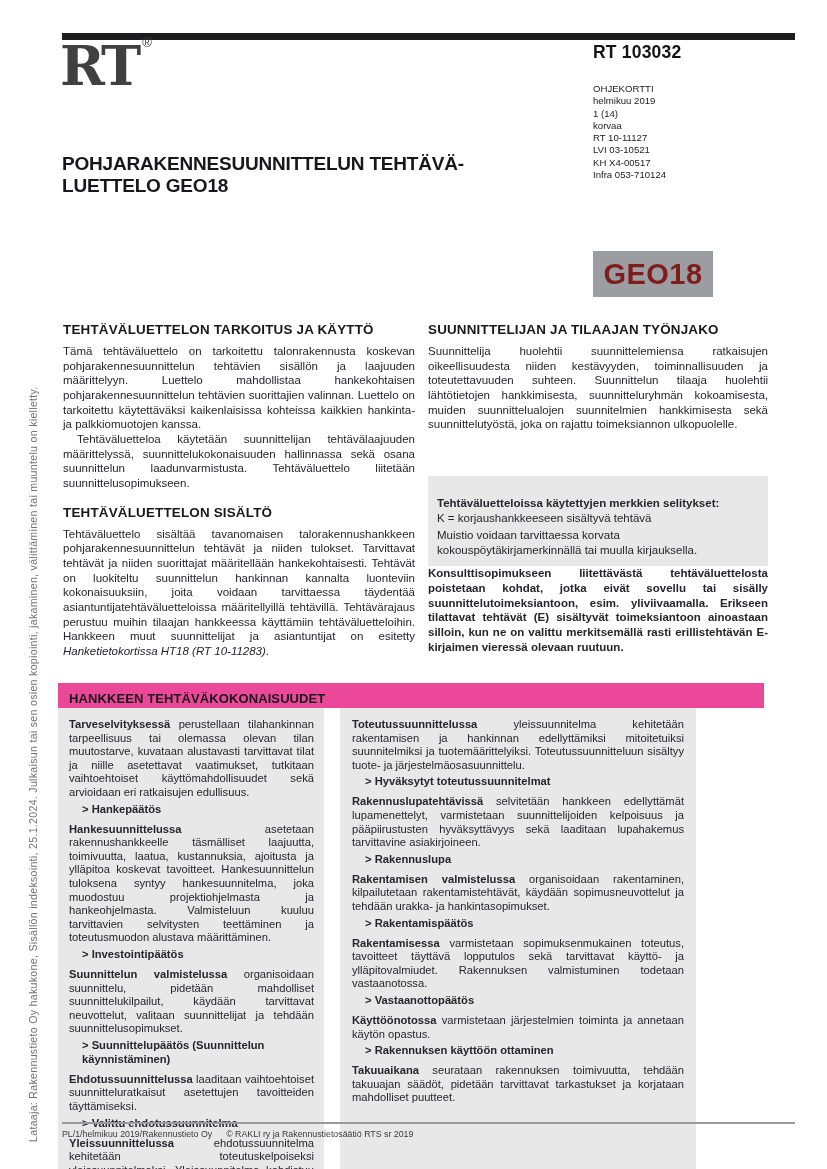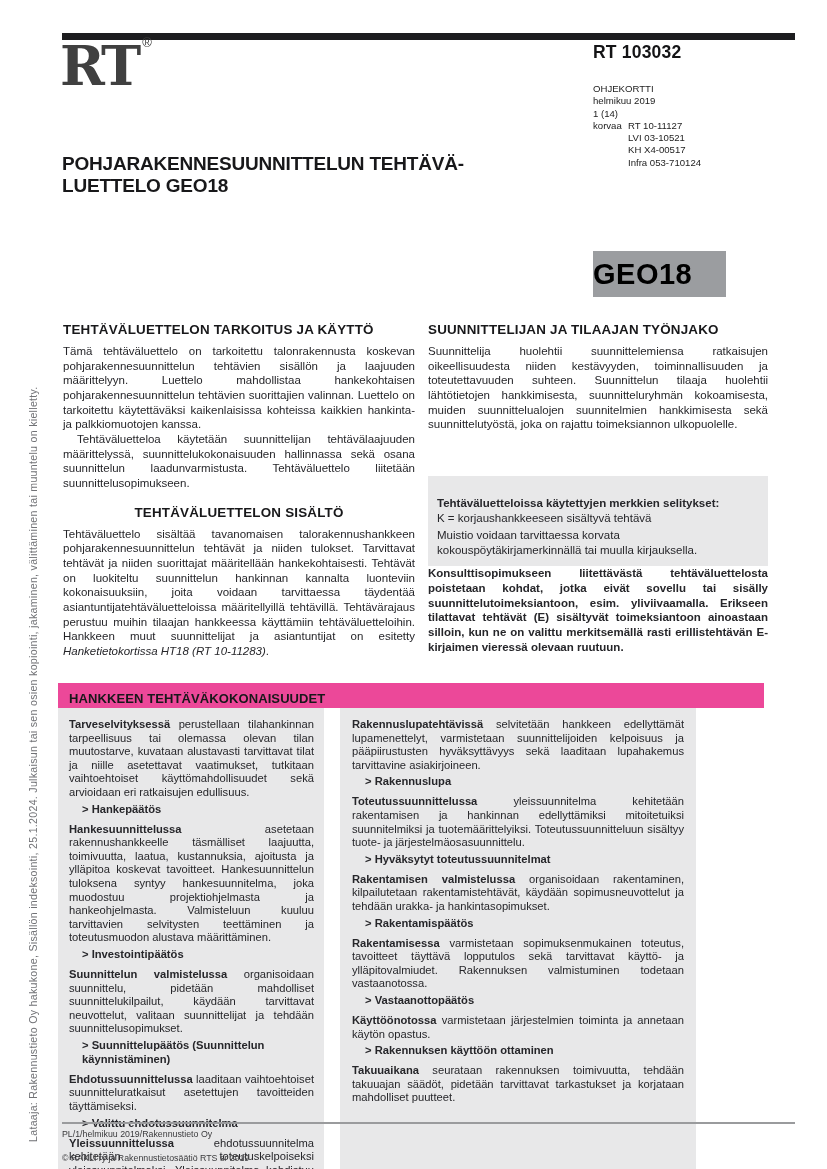--- a/index.html
+++ b/index.html
@@ -11,39 +11,39 @@
   .abs{position:absolute;}
   *{box-sizing:border-box;}
 
   
   .topbar{left:62px;top:33px;width:733px;height:7px;background:#1d1d1f;}
   .logo{left:60px;top:36px;font-family:"DejaVu Serif", serif;font-weight:bold;
         font-size:54px;line-height:1;letter-spacing:-3px;color:#404040;}
   .logo .reg{font-size:13px;letter-spacing:0;vertical-align:38px;margin-left:4px;font-family:"Liberation Sans",sans-serif;font-weight:normal;}
   .doc-code{left:593px;top:42px;font-size:17.5px;font-weight:bold;letter-spacing:0.2px;color:#141416;}
   .meta{left:593px;top:83px;font-size:9.6px;line-height:12.3px;color:#222;}
-  .meta-korvaa{display:flex;}
+  .meta-korvaa{display:flex;flex-direction:column;}
   .meta-korvaa .k-label{width:35px;}
   .title{left:62px;top:153px;width:470px;font-size:19px;line-height:21.5px;
          font-weight:bold;letter-spacing:-0.2px;white-space:pre-line;color:#18181a;}
-  .badge{left:593px;top:251px;width:133px;height:46px;background:#9b9da0;
-         display:flex;align-items:center;
-         color:#000000;font-weight:bold;font-size:29px;letter-spacing:0.5px;}
+  .badge{left:593px;top:251px;width:120px;height:46px;background:#9b9da0;
+         display:flex;align-items:center;justify-content:center;
+         color:#7f1d1d;font-weight:bold;font-size:29px;letter-spacing:0.5px;}
 
   
   .side-note{left:27px;top:1142px;width:845px;transform:rotate(-90deg);
              transform-origin:0 0;font-size:10.6px;letter-spacing:0.3px;
              color:#717276;white-space:nowrap;}
 
   
   .cols{left:63px;top:322px;width:705px;display:flex;}
   .col-l{width:352px;margin-right:13px;}
   .col-r{width:340px;}
   h3{margin:0 0 7px 0;font-size:13.4px;letter-spacing:0.2px;color:#18181a;}
-  h3.mt{margin-top:14px;text-align:center;}
+  h3.mt{margin-top:14px;}
   p.body{margin:0;font-size:11.5px;line-height:14.65px;text-align:justify;}
   p.indent{text-indent:14px;}
   .italic{font-style:italic;}
   .legend{background:#e8e8e9;margin-top:44px;padding:20px 9px 9px 9px;
           font-size:11.5px;line-height:14.6px;}
   .legend .lg-title{font-weight:bold;}
   .legend .lg-note{margin-top:3px;}
   .konsultti{font-weight:bold;margin-top:14px;}
 
   
@@ -54,21 +54,21 @@
   .bcol{background:#e8e8e9;}
   .bcol-l{width:266px;padding:3px 10px 12px 11px;}
   .gutter{width:16px;background:#ffffff;}
   .bcol-r{width:356px;padding:3px 12px 12px 12px;}
   .task-item{margin-top:7px;}
   .task-item p.item-p{margin:0;font-size:11.2px;line-height:13.6px;text-align:justify;}
   .task-item .result{margin:2px 0 0 13px;font-size:11.2px;line-height:14px;font-weight:bold;}
 
   
   .footer-line{left:62px;top:1122px;width:733px;height:2px;background:#9a9b9d;}
-  .footer{left:62px;top:1129px;display:flex;gap:14px;font-size:8.8px;color:#3a3a3c;flex-direction:column;}
+  .footer{left:62px;top:1129px;display:flex;gap:14px;font-size:8.8px;color:#3a3a3c;}
 </style>
 </head>
 <body>
 
 <div class="abs side-note">Lataaja: Rakennustieto Oy hakukone, Sisällön indeksointi, 25.1.2024. Julkaisun tai sen osien kopiointi, jakaminen, välittäminen tai muuntelu on kielletty.</div>
 
 <div class="abs topbar"></div>
 <div class="abs logo"><span>RT</span><span class="reg">®</span></div>
 <div class="abs doc-code">RT 103032</div>
 <div class="abs meta">
@@ -132,26 +132,26 @@
         <p class="result">&gt; Valittu ehdotussuunnitelma</p>
       </div>
       <div class="task-item">
         <p class="item-p"><b>Yleissuunnittelussa</b><span> ehdotussuunnitelma kehitetään toteutuskelpoiseksi yleissuunnitelmaksi. Yleissuunnitelma kohdistuu sekä rakennuksen kiinteään perusosaan että muuntuvien tila-alueiden suunnitteluun. Yleissuunnitelma voi sisältää erilaisia vaihtoehtoja tilaratkaisuiksi.</span></p>
         <p class="result">&gt; Hyväksytty yleissuunnitelma ja pääpiirustukset</p>
       </div>
     </div>
     <div class="gutter"></div>
     <div class="bcol bcol-r">
       <div class="task-item">
+        <p class="item-p"><b>Toteutussuunnittelussa</b><span> yleissuunnitelma kehitetään rakentamisen ja hankinnan edellyttämiksi mitoitetuiksi suunnitelmiksi ja tuotemäärittelyiksi. Toteutussuunnitteluun sisältyy tuote- ja järjestelmäosasuunnittelu.</span></p>
+        <p class="result">&gt; Hyväksytyt toteutussuunnitelmat</p>
+      </div>
+      <div class="task-item">
         <p class="item-p"><b>Rakennuslupatehtävissä</b><span> selvitetään hankkeen edellyttämät lupamenettelyt, varmistetaan suunnittelijoiden kelpoisuus ja pääpiirustusten hyväksyttävyys sekä laaditaan lupahakemus tarvittavine asiakirjoineen.</span></p>
         <p class="result">&gt; Rakennuslupa</p>
-      </div>
-      <div class="task-item">
-        <p class="item-p"><b>Toteutussuunnittelussa</b><span> yleissuunnitelma kehitetään rakentamisen ja hankinnan edellyttämiksi mitoitetuiksi suunnitelmiksi ja tuotemäärittelyiksi. Toteutussuunnitteluun sisältyy tuote- ja järjestelmäosasuunnittelu.</span></p>
-        <p class="result">&gt; Hyväksytyt toteutussuunnitelmat</p>
       </div>
       <div class="task-item">
         <p class="item-p"><b>Rakentamisen valmistelussa</b><span> organisoidaan rakentaminen, kilpailutetaan rakentamistehtävät, käydään sopimusneuvottelut ja tehdään urakka- ja hankintasopimukset.</span></p>
         <p class="result">&gt; Rakentamispäätös</p>
       </div>
       <div class="task-item">
         <p class="item-p"><b>Rakentamisessa</b><span> varmistetaan sopimuksenmukainen toteutus, tavoitteet täyttävä lopputulos sekä tarvittavat käyttö- ja ylläpitovalmiudet. Rakennuksen valmistuminen todetaan vastaanotossa.</span></p>
         <p class="result">&gt; Vastaanottopäätös</p>
       </div>
       <div class="task-item">

